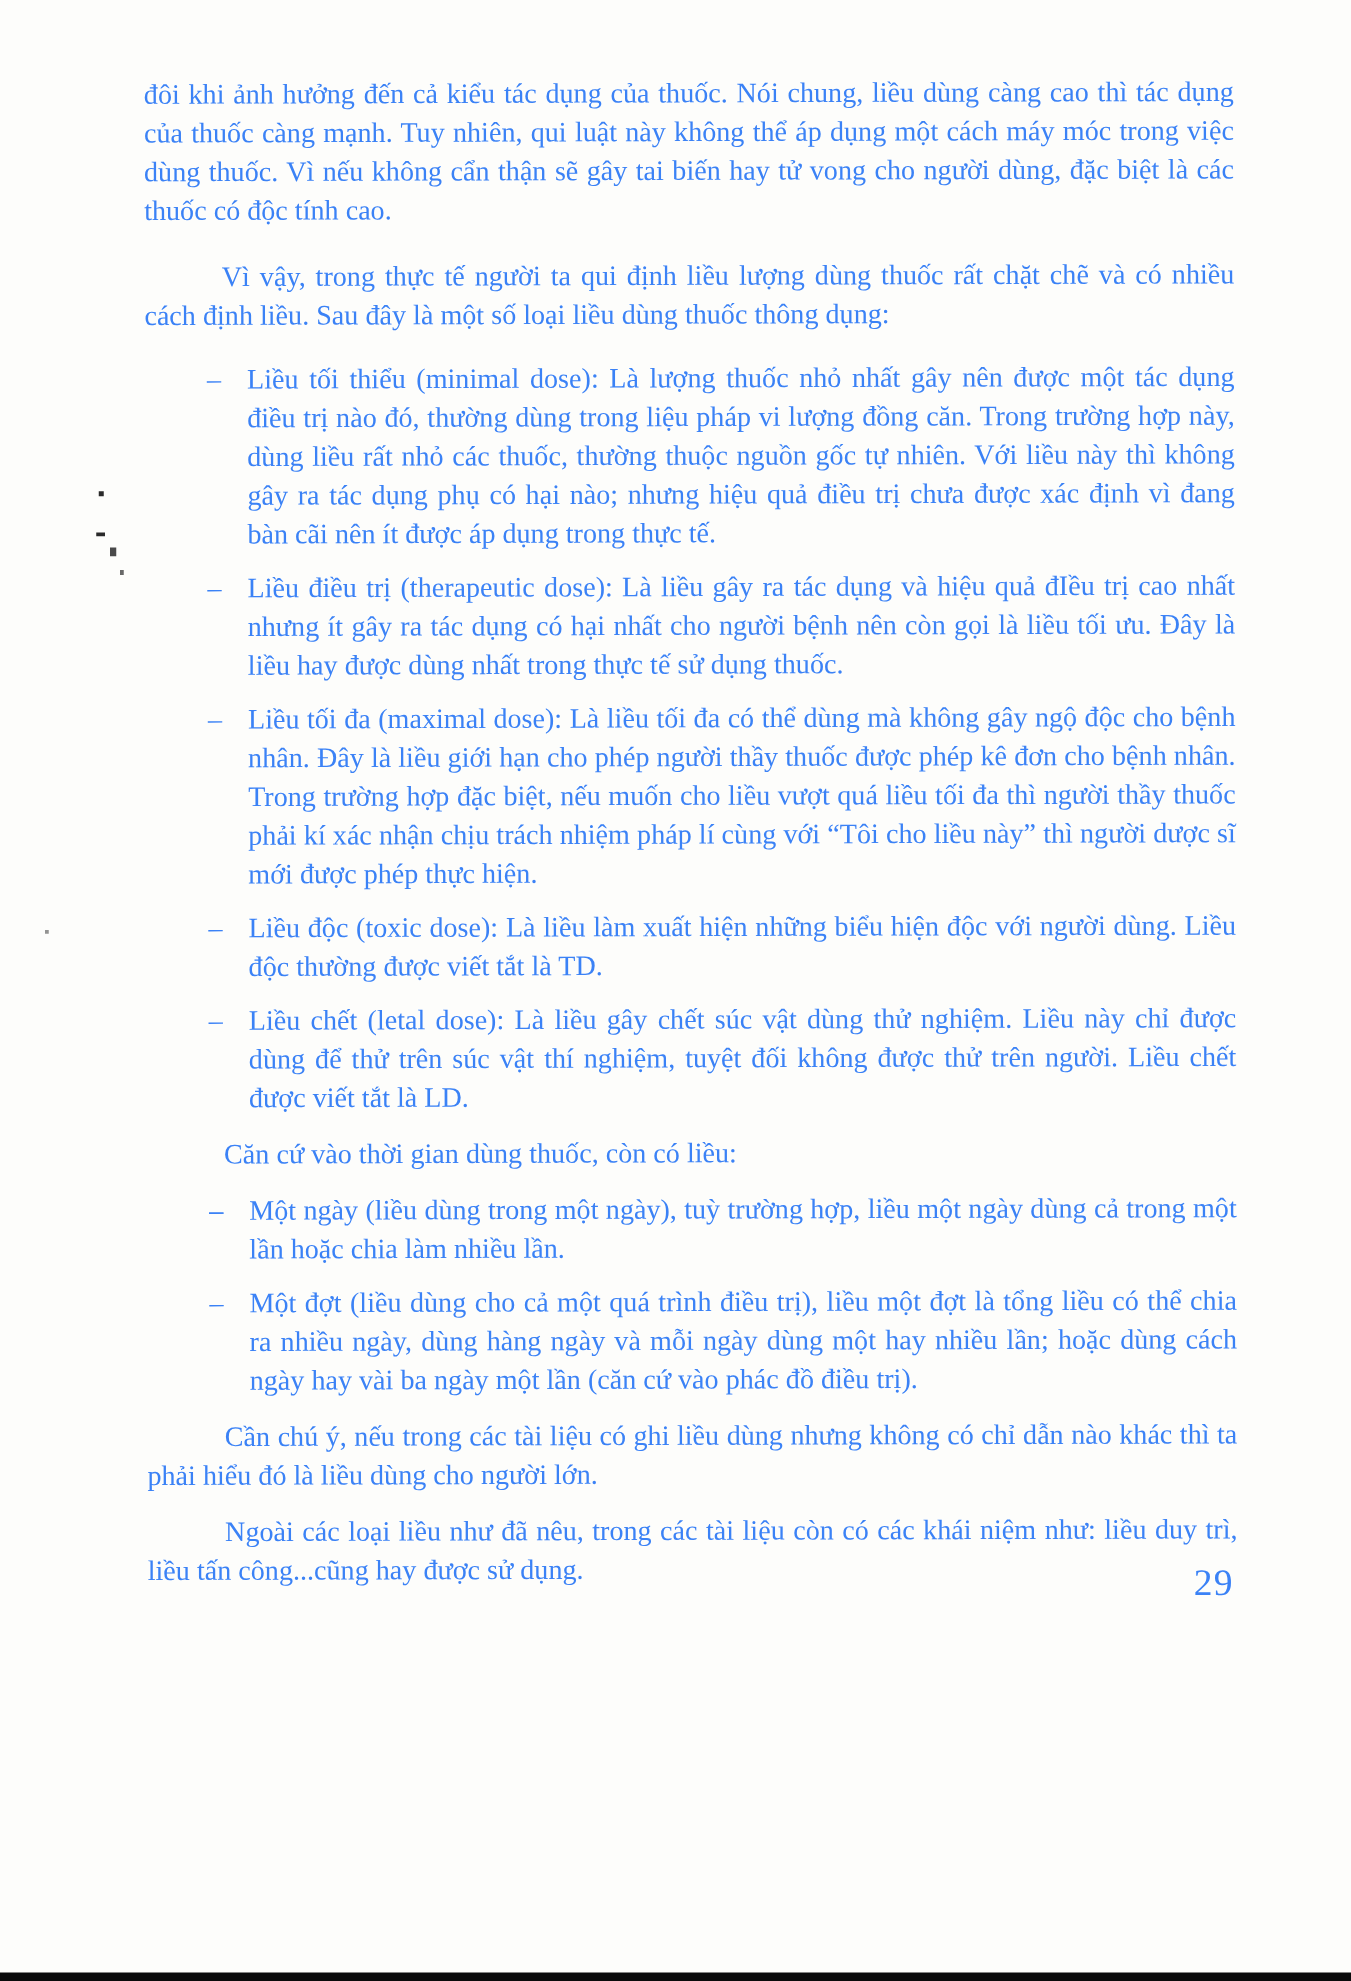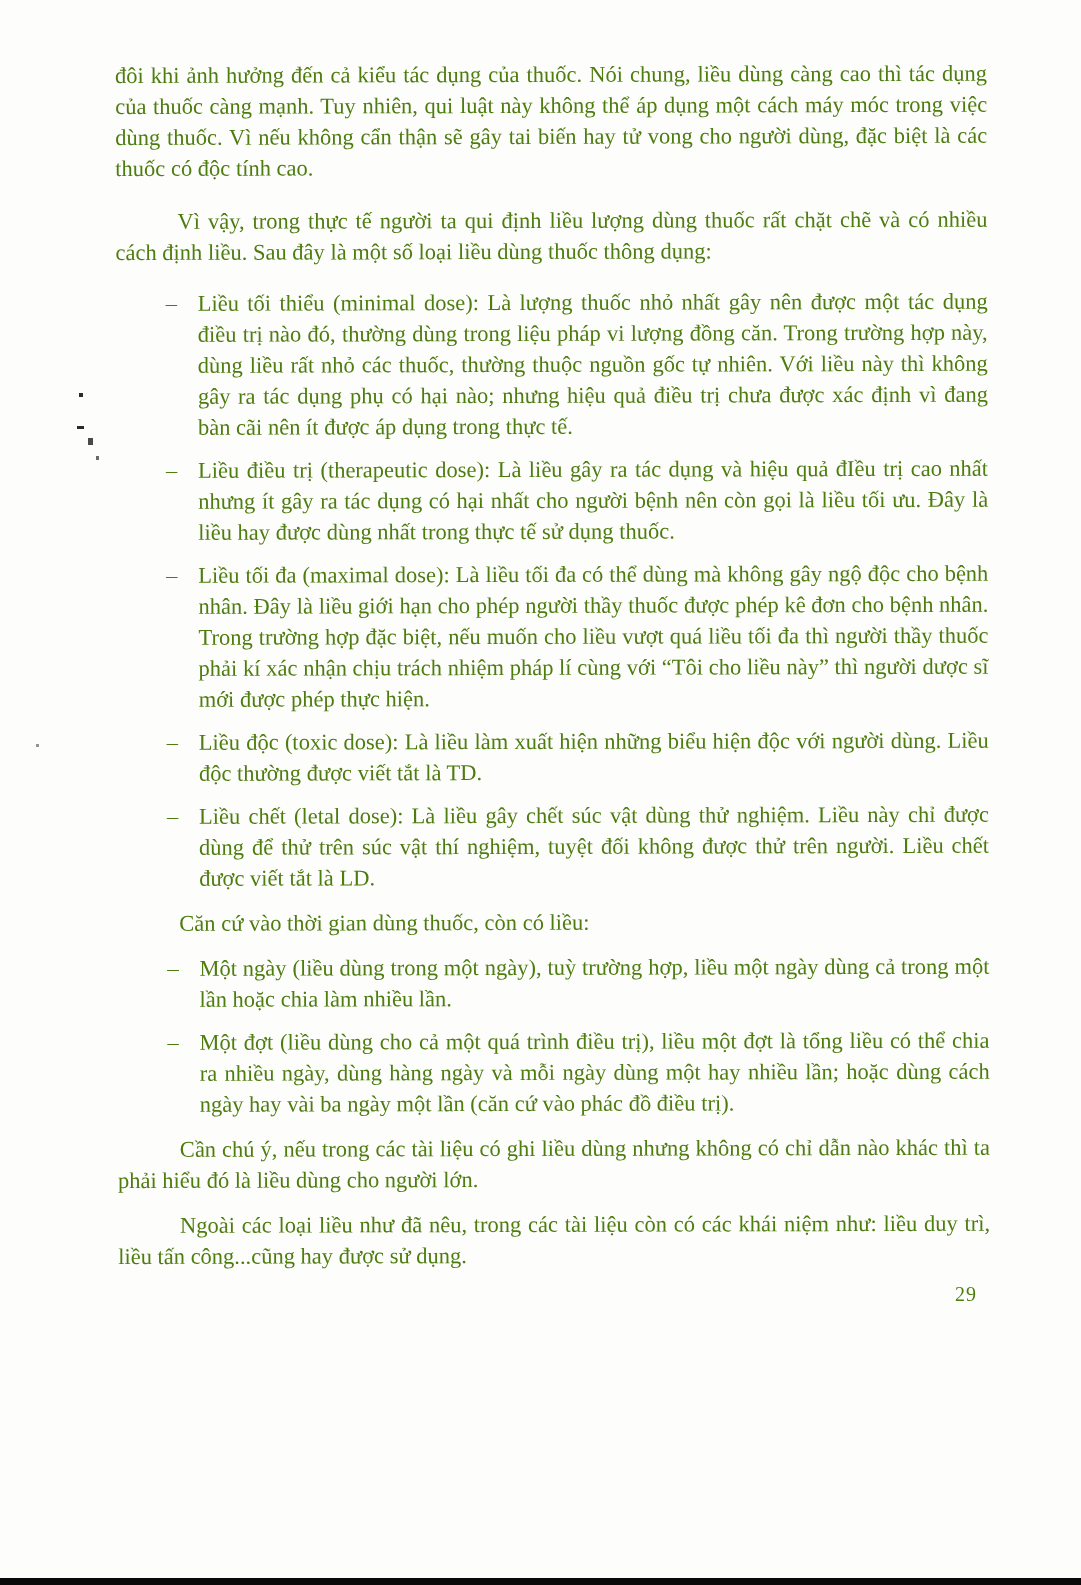--- a/index.html
+++ b/index.html
@@ -8,21 +8,21 @@
     background: #e8e8e8;
   }
   .page {
     position: relative;
     width: 1081px;
     height: 1585px;
     margin: 0 auto;
     background: #fdfdfb;
     overflow: hidden;
     font-family: "Liberation Serif", "DejaVu Serif", serif;
-    color: #4d7c0f;
+    color: #3b82f6;
   }
   .content {
     position: absolute;
     top: 60px;
     left: 115px;
     width: 872px;
     font-size: 22.5px;
     line-height: 31px;
     text-align: justify;
     transform: rotate(-0.15deg);
@@ -53,23 +53,23 @@
   .dash-item .dash {
     position: absolute;
     left: 50px;
     top: 0;
   }
   .list-gap {
     margin-bottom: 14px;
   }
   .page-number {
     position: absolute;
-    top: 1283px;
+    top: 1250px;
     left: 955px;
-    font-size: 20px;
+    font-size: 30px;
     letter-spacing: 1px;
   }
   .scan-edge-bottom {
     position: absolute;
     left: 0;
     bottom: 0;
     width: 100%;
     height: 7px;
     background: #0a0a0a;
   }

